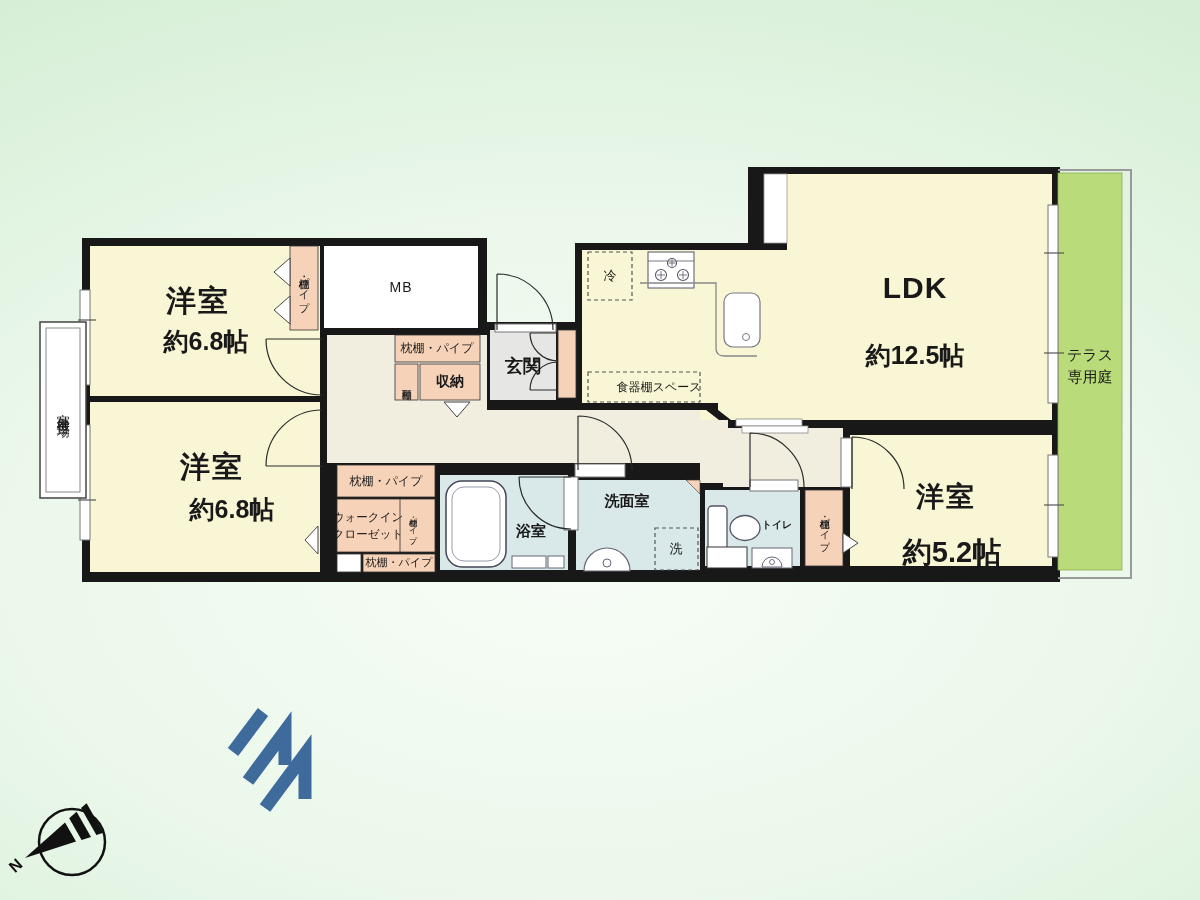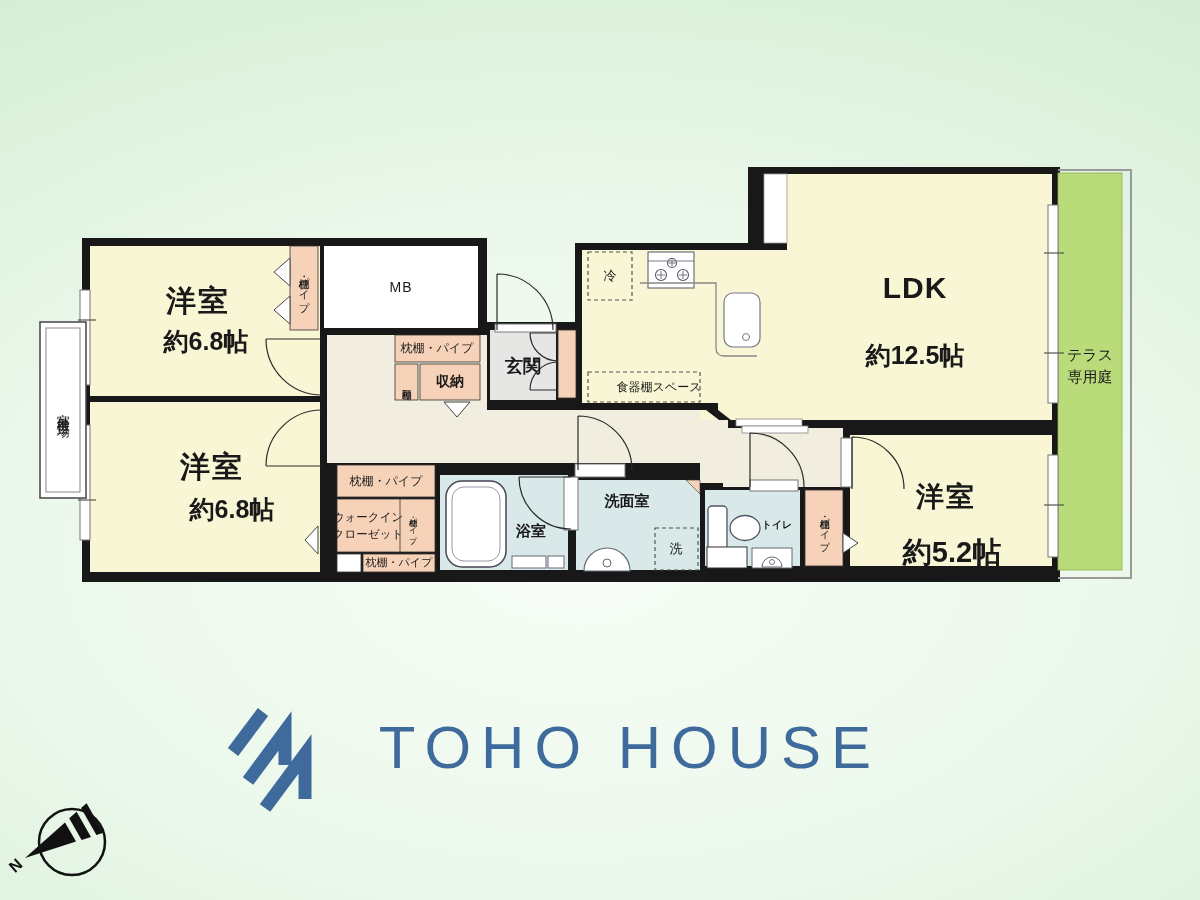--- a/index.html
+++ b/index.html
@@ -221,16 +221,15 @@
   <div class="fp-label xs" style="left:368px;top:534px;font-size:11.5px;">クローゼット</div>
   <div class="fp-label v xs" style="left:412px;top:526px;font-size:8px;">枕棚・パイプ</div>
   <div class="fp-label xs" style="left:399px;top:563px;font-size:11px;">枕棚・パイプ</div>
 
   <div class="fp-label md" style="left:531px;top:531px;">浴室</div>
   <div class="fp-label md" style="left:627px;top:501px;">洗面室</div>
   <div class="fp-label sm" style="left:676px;top:549px;font-size:13px;">洗</div>
   <div class="fp-label md" style="left:777px;top:525px;font-size:10px;">トイレ</div>
   <div class="fp-label v xs" style="left:824px;top:528px;">枕棚・パイプ</div>
 
-  <div id="logo-text">TOHO HOUSE</div>
   <div id="north-label">N</div>
 
 </div>
 
 </body></html>

